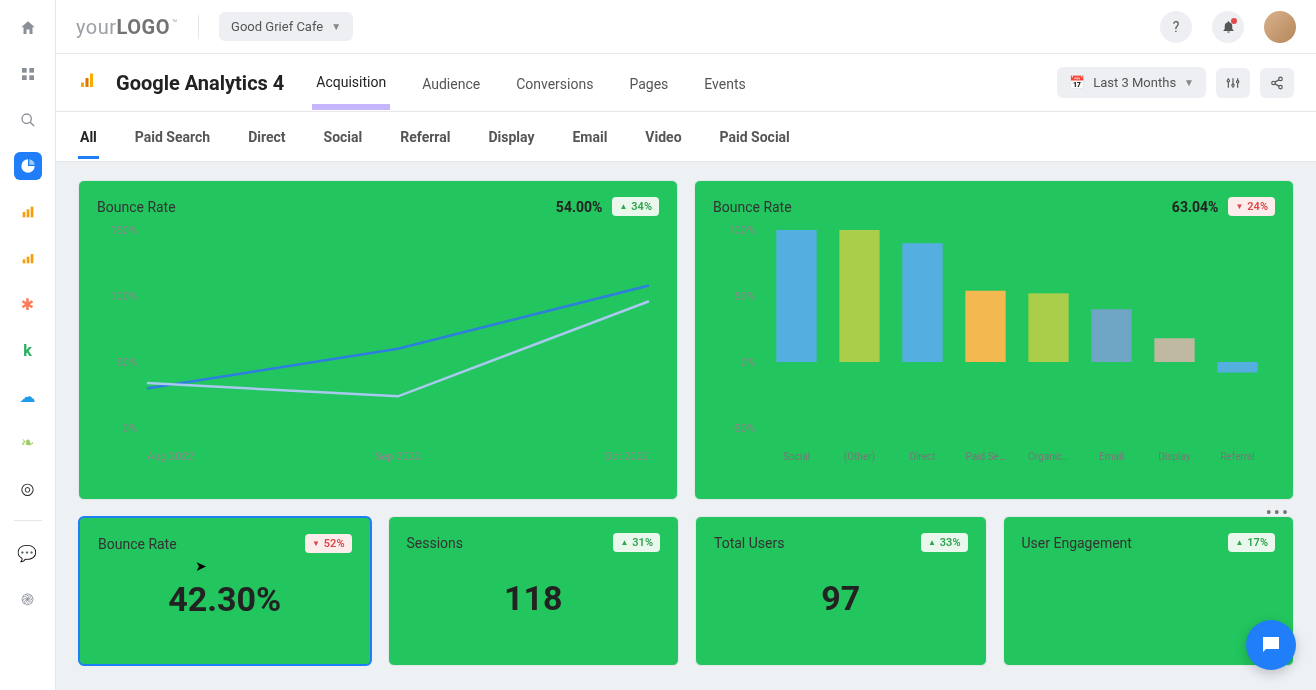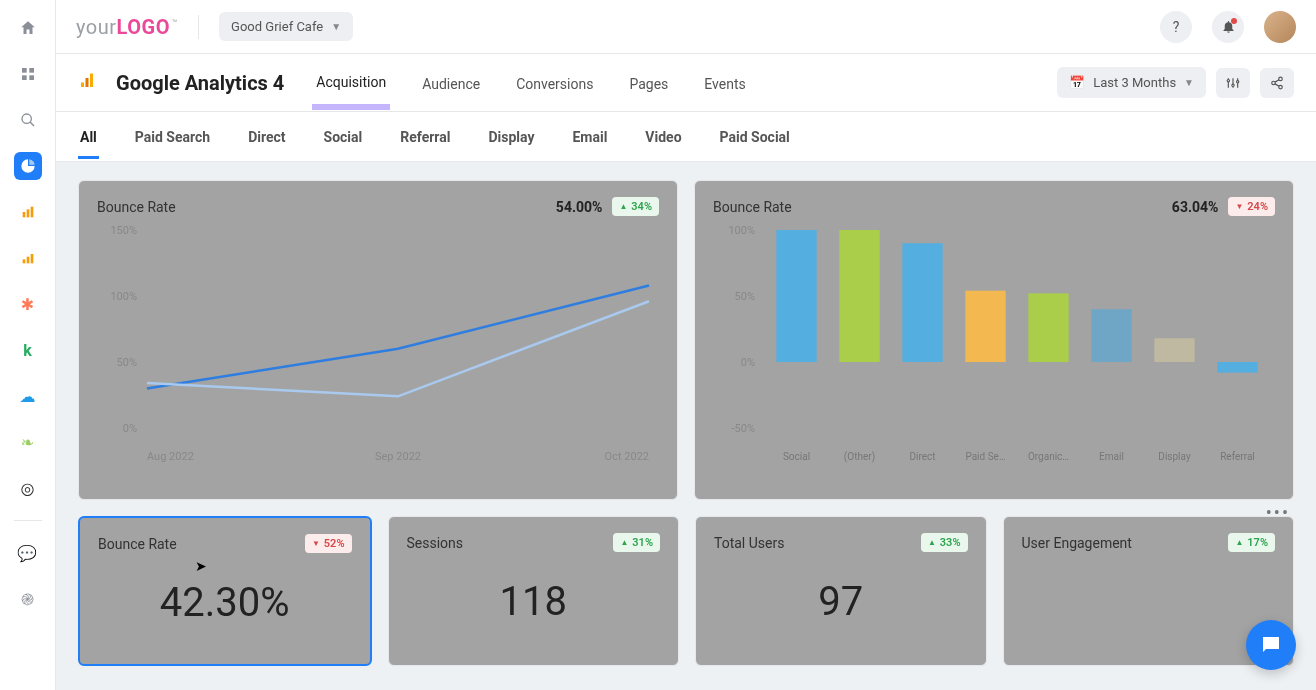--- a/index.html
+++ b/index.html
@@ -7,21 +7,21 @@
 .layout { display: flex; }
 .leftbar { width: 56px; background: #fff; border-right: 1px solid #e5e7eb; display: flex; flex-direction: column; align-items: center; padding-top: 14px; gap: 18px; height: 690px; }
 .leftbar .icon { width: 28px; height: 28px; display: flex; align-items: center; justify-content: center; font-size: 16px; color: #8a8f98; border-radius: 6px; }
 .leftbar .icon.active { background: #1f7ef8; color: #fff; }
 .leftbar .divider { width: 28px; height: 1px; background: #e5e7eb; }
 
 .main { flex: 1; display: flex; flex-direction: column; }
 .topbar { height: 54px; background: #fff; border-bottom: 1px solid #e5e7eb; display: flex; align-items: center; padding: 0 20px; gap: 20px; }
 .logo { font-size: 20px; font-weight: 700; letter-spacing: .5px; }
 .logo .l1 { color: #9aa0a6; font-weight: 400; }
-.logo .l2 { color: #ec4899; }
+.logo .l2 { color: #737373; }
 .logo sup { font-size: 9px; color: #aaa; font-weight: 400; margin-left: 2px; }
 .vbar { width: 1px; height: 24px; background: #e5e7eb; }
 .dropdown { background: #edeff2; border-radius: 6px; padding: 7px 12px; font-size: 13px; color: #555; display: flex; align-items: center; gap: 8px; cursor: pointer; }
 .caret { font-size: 10px; color: #888; }
 .spacer { flex: 1; }
 .circle-btn { width: 32px; height: 32px; border-radius: 50%; background: #edeff2; display: flex; align-items: center; justify-content: center; color: #555; font-size: 14px; cursor: pointer; position: relative; }
 .circle-btn .dot { position: absolute; top: 7px; right: 7px; width: 6px; height: 6px; border-radius: 50%; background: #e24a4a; }
 .avatar { width: 32px; height: 32px; border-radius: 50%; background: linear-gradient(135deg,#d9b38c,#b5865a); }
 
 .tabrow1 { height: 58px; background: #fff; border-bottom: 1px solid #e5e7eb; display: flex; align-items: center; padding: 0 22px; gap: 28px; }
@@ -31,33 +31,33 @@
 .tab1.active { color: #222; border-bottom: 6px solid #c4b5fd; padding-bottom: 14px; }
 .tabrow1 .right { margin-left: auto; display:flex; gap: 10px; align-items:center; }
 .pillbtn { background: #edeff2; border-radius: 6px; padding: 8px 12px; font-size: 13px; color: #555; display:flex; align-items:center; gap:8px; cursor:pointer; }
 
 .tabrow2 { height: 50px; background: #fff; border-bottom: 1px solid #e5e7eb; display: flex; align-items: center; padding: 0 22px; gap: 34px; }
 .tab2 { font-size: 14px; color: #555; padding: 14px 2px 13px; cursor: pointer; font-weight: bold; }
 .tab2.active { color: #222; border-bottom: 3px solid #1f7ef8; padding-bottom: 11px; }
 
 .content { padding: 18px 22px; display: flex; flex-direction: column; gap: 16px; }
 .row { display: flex; gap: 16px; }
-.card { background: #a3a3a3; border: 1px solid #e5e7eb; border-radius: 6px; padding: 16px 18px; flex: 1; position: relative; }
+.card { background: #22c55e; border: 1px solid #e5e7eb; border-radius: 6px; padding: 16px 18px; flex: 1; position: relative; }
 .card.big { height: 320px; }
 .card.kpi { height: 150px; }
 .card.kpi.active { border: 2px solid #1f7ef8; }
 .card-title { font-size: 14px; color: #333; }
 .card-head { display:flex; align-items:center; justify-content: space-between; }
 .card-head .right { display:flex; align-items:center; gap:10px; }
 .metric { font-size: 14px; font-weight: 700; color: #222; }
 .badge { font-size: 11px; font-weight: 600; border-radius: 4px; padding: 3px 7px; display:inline-flex; align-items:center; gap:4px; }
 .badge.green { background: #e9f7ec; color: #2ea44f; }
 .badge.red { background: #fdecec; color: #d84848; }
 .badge .tri { font-size: 8px; }
-.kpi-value { font-size: 40px; font-weight: 400; text-align: center; margin-top: 26px; color: #222; }
+.kpi-value { font-size: 34px; font-weight: 700; text-align: center; margin-top: 26px; color: #222; }
 .more-dots { position: absolute; top: -14px; right: 4px; color:#777; font-size:18px; letter-spacing:2px; cursor:pointer; }
 
 .chart-area { position: relative; height: 250px; margin-top: 8px; }
 
 .chat-bubble { position: fixed; right: 20px; bottom: 20px; width: 50px; height: 50px; background: #1f7ef8; border-radius: 50%; display:flex; align-items:center; justify-content:center; color:#fff; font-size:22px; cursor:pointer; box-shadow: 0 4px 12px rgba(0,0,0,.2); }
 .cursor-img { position:absolute; left:115px; top:40px; font-size:14px; color:#000; pointer-events:none; }
 </style>
 </head>
 <body>
 

